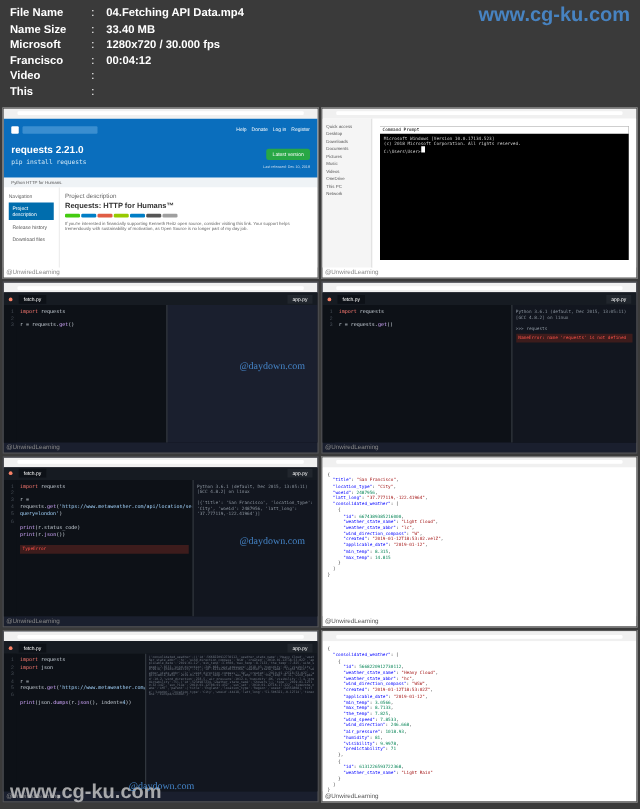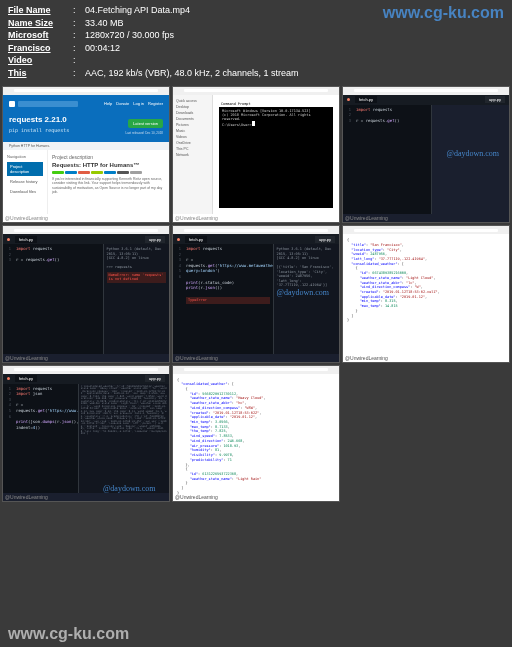--- a/index.html
+++ b/index.html
@@ -12,23 +12,23 @@
     font-size: 9px;
     overflow: hidden;
     position: relative;
   }
   .header {
     padding: 4px 8px;
     background: #3a3a3a;
     line-height: 1.4;
   }
   .header-row { display: flex; }
-  .header-label { width: 65px; font-weight: bold; text-decoration: underline; }
+  .header-label { width: 65px; font-weight: bold; }
   .header-sep { width: 12px; }
-  .header-val { font-weight: normal; }
+  .header-val { font-weight: bold; }
   .watermark-top {
     position: absolute;
     top: 4px;
     right: 8px;
     color: #4a90d9;
     font-size: 16px;
     font-weight: bold;
     opacity: 0.85;
   }
   .watermark-bottom {
@@ -44,21 +44,21 @@
     position: absolute;
     color: #4a90d9;
     font-size: 8px;
     opacity: 0.9;
     pointer-events: none;
     z-index: 10;
     font-family: Liberation Serif, serif;
   }
   .grid {
     display: grid;
-    grid-template-columns: 1fr 1fr 1fr;
+    grid-template-columns: 1fr 1fr;
     grid-template-rows: repeat(4, 1fr);
     gap: 2px;
     padding: 2px;
     height: 560px;
   }
   .thumb {
     background: #1a1f2e;
     border: 1px solid #555;
     position: relative;
     overflow: hidden;
@@ -284,21 +284,20 @@
       <span class="header-sep">:</span>
       <span class="header-val">00:04:12</span>
     </div>
   <div class="header-row">
       <span class="header-label">Video</span>
       <span class="header-sep">:</span>
     </div>
   <div class="header-row">
       <span class="header-label">This</span>
       <span class="header-sep">:</span>
-      <span class="header-val">AAC, 192 kb/s (VBR), 48.0 kHz, 2 channels, 1 stream</span>
     </div>
 </div>
 
 <div class="grid">
 
   <div class="thumb" style="background:#fff">
     <div class="browser-bar">
       <div class="url-bar"></div>
     </div>
     <div style="height:calc(100% - 16px);display:flex;flex-direction:column">

